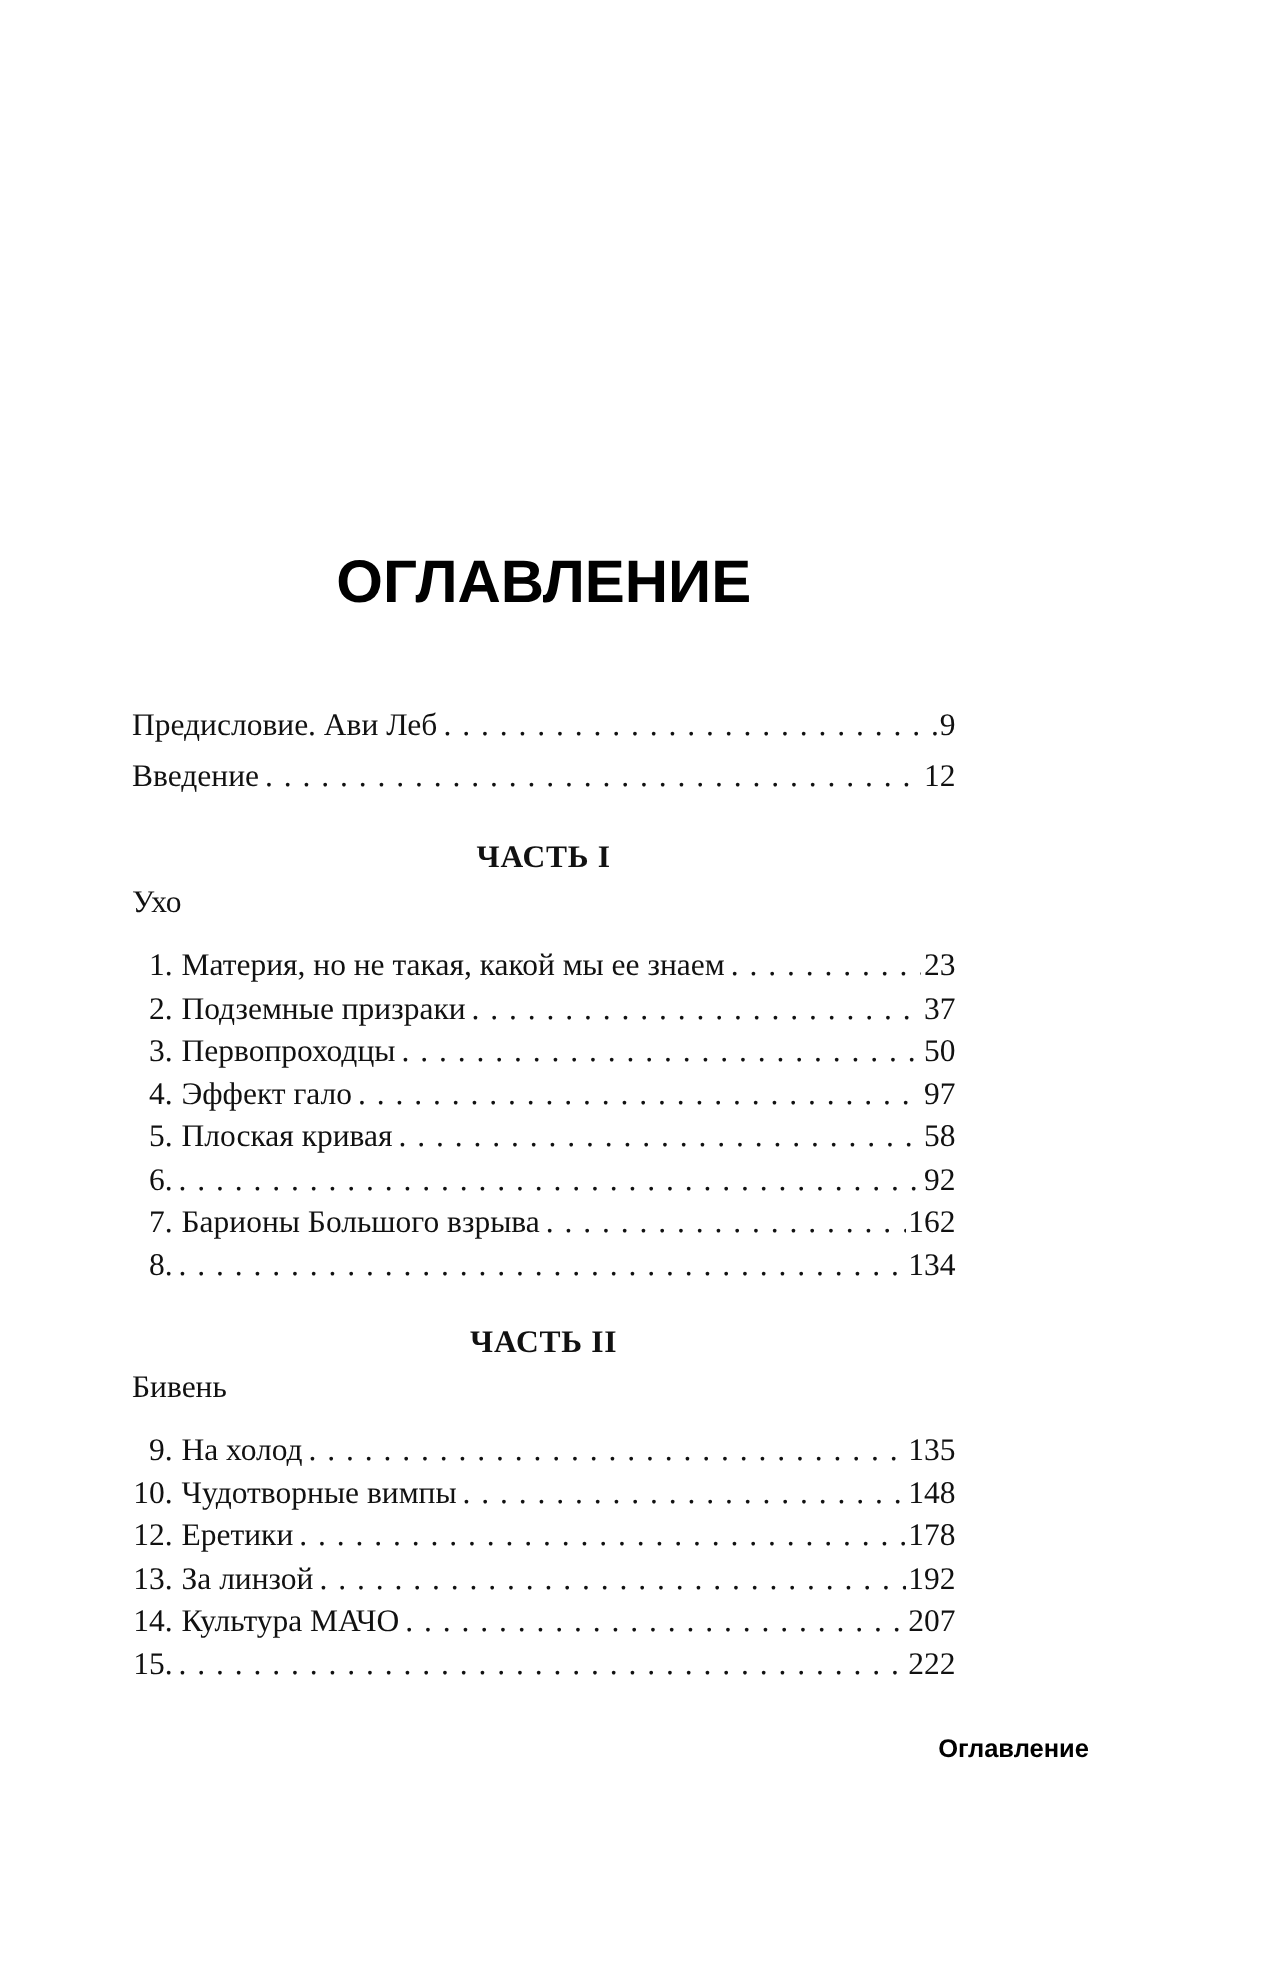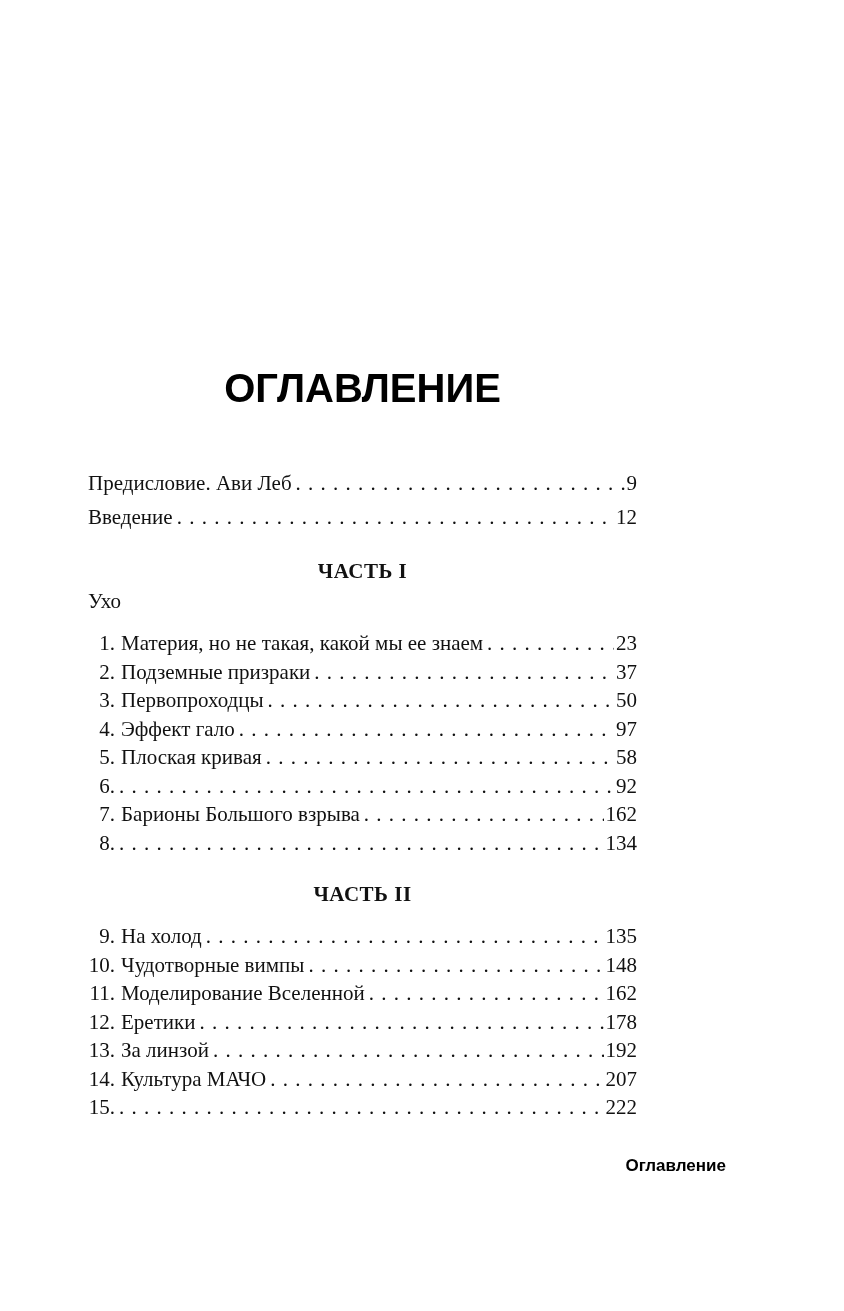--- a/index.html
+++ b/index.html
@@ -148,40 +148,35 @@
       <div class="toc-row">
         <span class="num">8.</span>
         <span class="leader"></span>
         <span class="page-num">134</span>
       </div>
     </div>
   </div>
 
   <div class="part">
     <div class="part-heading">ЧАСТЬ II</div>
+    <div class="part-subheading">Бивень</div>
     <div class="items">
       <div class="toc-row">
         <span class="num">9.</span>
         <span class="label">На холод</span>
         <span class="leader"></span>
         <span class="page-num">135</span>
       </div>
       <div class="toc-row">
         <span class="num">10.</span>
         <span class="label">Чудотворные вимпы</span>
         <span class="leader"></span>
         <span class="page-num">148</span>
       </div>
       <div class="toc-row">
-        <span class="num">11.</span>
-        <span class="label">Моделирование Вселенной</span>
-        <span class="leader"></span>
-        <span class="page-num">162</span>
-      </div>
-      <div class="toc-row">
         <span class="num">12.</span>
         <span class="label">Еретики</span>
         <span class="leader"></span>
         <span class="page-num">178</span>
       </div>
       <div class="toc-row">
         <span class="num">13.</span>
         <span class="label">За линзой</span>
         <span class="leader"></span>
         <span class="page-num">192</span>

